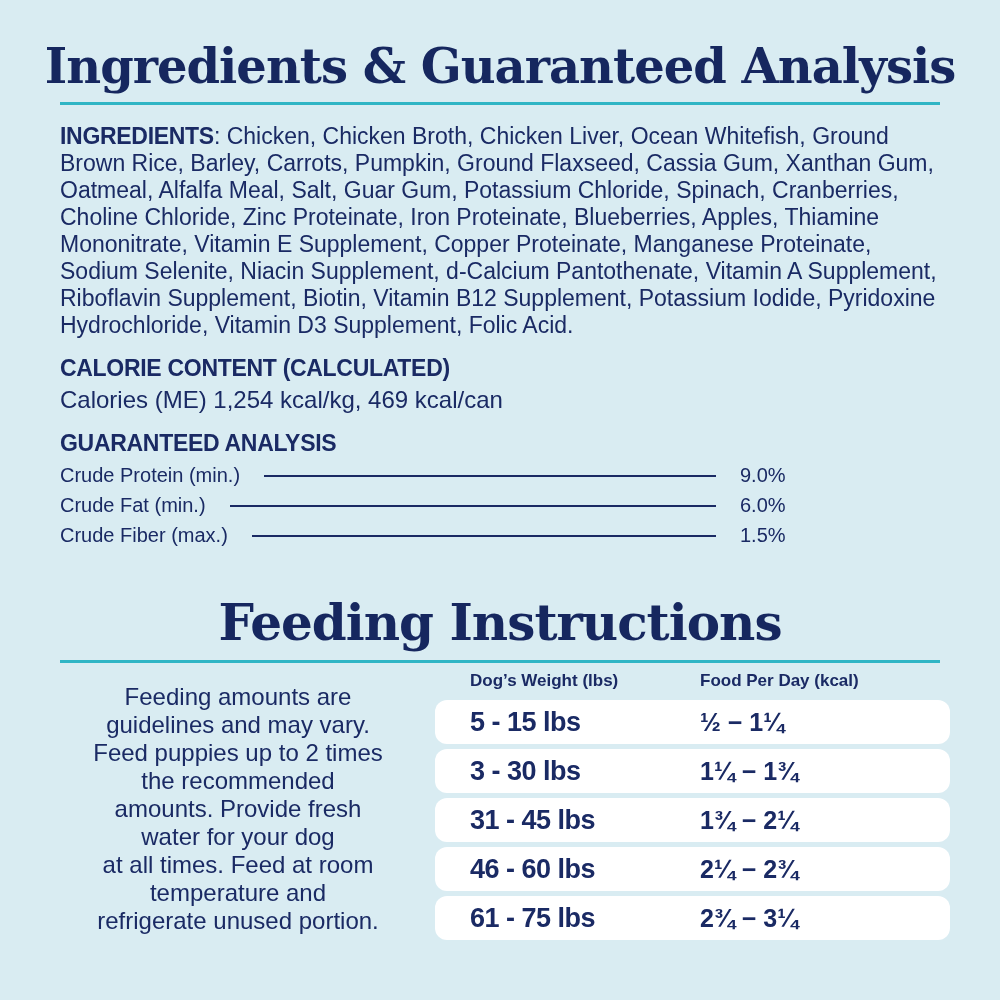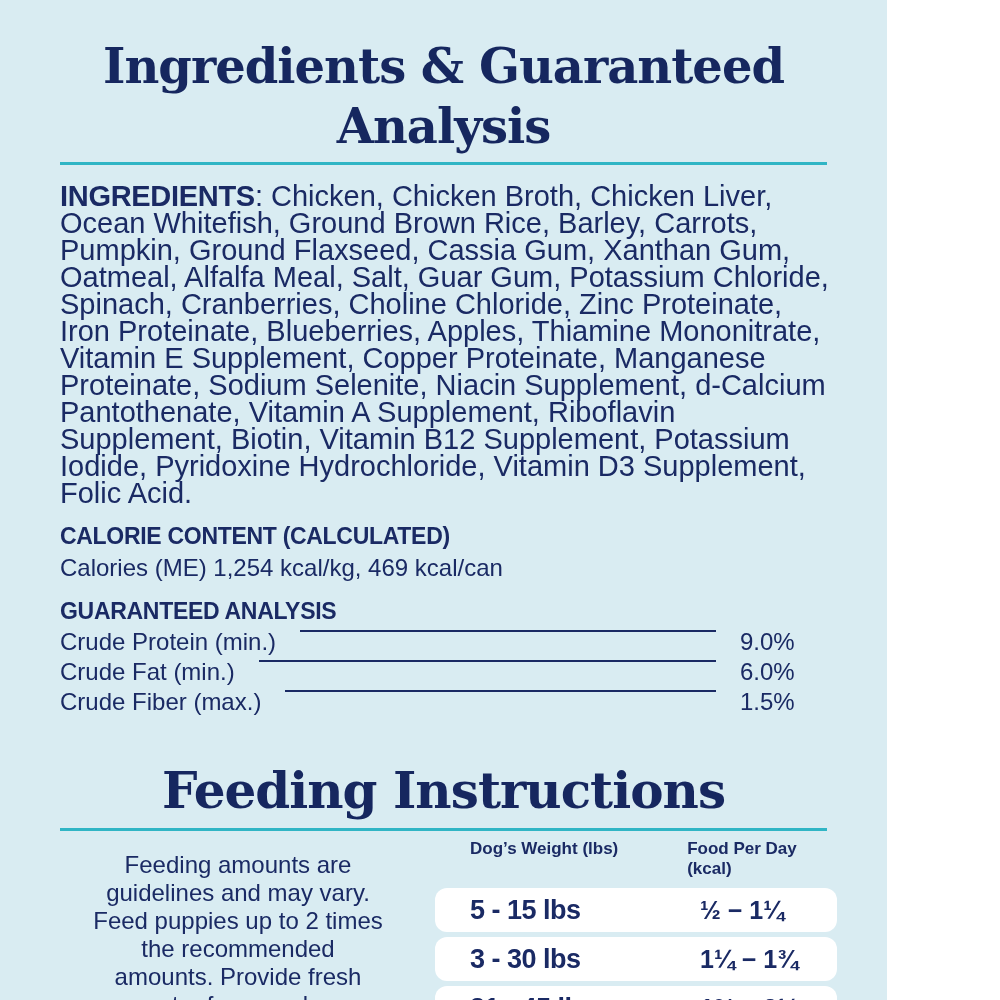--- a/index.html
+++ b/index.html
@@ -1,18 +1,18 @@
 <!DOCTYPE html>
 <html><head>
 <meta charset="utf-8">
 <style>
   html, body { margin: 0; padding: 0; }
   .label {
     position: relative;
-    width: 887px;
+    width: 1000px;
     height: 1000px;
     background: #d9ecf2;
     color: #1a2a64;
     font-family: "Liberation Sans", sans-serif;
     overflow: hidden;
     box-sizing: border-box;
   }
   .big-title {
     margin: 0;
     padding-top: 36px;
@@ -25,40 +25,41 @@
     color: #16275f;
   }
   .big-title.second { padding-top: 0; margin-top: 42px; font-size: 50px; line-height: 62px; }
   .rule {
     border: none;
     border-top: 3px solid #30b5c5;
     margin: 6px 60px 0 60px;
   }
   .ingredients {
     margin: 18px 52px 0 60px;
-    font-size: 29px;
+    font-size: 23px;
     line-height: 27px;
   }
   .ingredients b { letter-spacing: -0.3px; }
   .sub-head {
     margin: 15px 60px 0 60px;
     font-size: 23px;
     font-weight: bold;
     letter-spacing: -0.3px;
     line-height: 28px;
   }
   .calorie-line {
     margin: 3px 60px 0 60px;
     font-size: 24px;
     line-height: 29px;
   }
   .ga-rows { margin: 3px 0 0 60px; width: 736px; }
   .ga-row {
     display: flex;
-    font-size: 24px;
+    align-items: center;
+    font-size: 20px;
     height: 30px;
     gap: 14px;
   }
   .ga-leader {
     flex: 1;
     border-top: 2px solid #1a2a64;
     margin: 2px 10px 0 10px;
   }
   .ga-value { width: 56px; }
   .feeding-grid {

